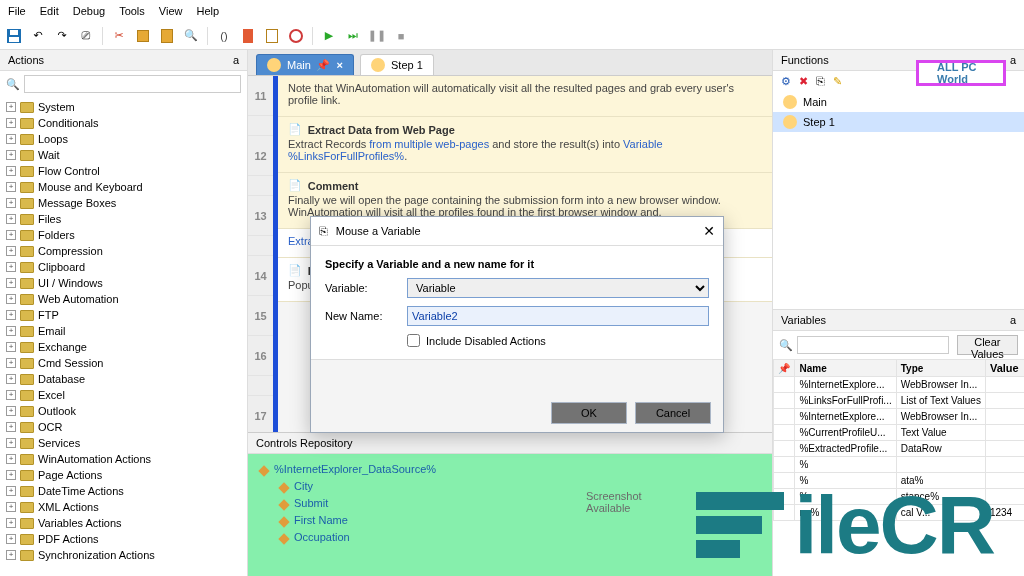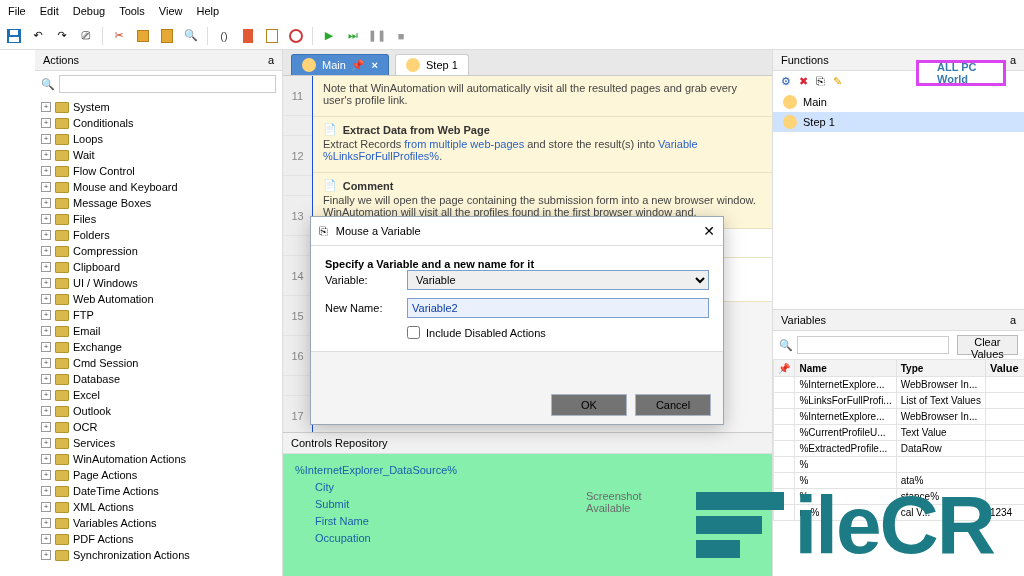--- a/index.html
+++ b/index.html
@@ -2,65 +2,65 @@
 <html><head>
 <meta charset="utf-8">
 <style>
 * { box-sizing: border-box; margin: 0; padding: 0; font-family: "Segoe UI", Tahoma, sans-serif; font-size: 11px; }
 body { width: 1024px; height: 576px; background: #fff; overflow: hidden; position: relative; }
 .menubar { height: 22px; display: flex; align-items: center; padding: 0 8px; gap: 14px; background: #fff; }
 .menubar span { cursor: default; }
 .toolbar { height: 28px; display: flex; align-items: center; padding: 0 6px; gap: 8px; border-bottom: 1px solid #ddd; background: #fff; }
 .tool-ico { width: 16px; height: 16px; display: inline-flex; align-items: center; justify-content: center; }
 .tool-sep { width: 1px; height: 18px; background: #ddd; }
-.workspace { position: absolute; top: 50px; bottom: 0; left: 0; right: 0; display: flex; padding-left: 35px; }
+.workspace { position: absolute; top: 50px; bottom: 0; left: 0; right: 0; display: flex; }
 .left-pane { width: 248px; display: flex; flex-direction: column; border-right: 1px solid #ddd; }
 .panel-header { background: #f2f2f2; border-bottom: 1px solid #ddd; padding: 4px 8px; display: flex; justify-content: space-between; align-items: center; font-size: 13px; }
 .search-row { padding: 4px 6px; display: flex; align-items: center; gap: 4px; }
 .search-row input { flex: 1; border: 1px solid #ccc; height: 18px; padding: 0 4px; }
 .tree { flex: 1; overflow: auto; padding: 2px 4px 6px 4px; }
 .tree-item { display: flex; align-items: center; gap: 4px; height: 16px; padding-left: 2px; }
 .tree-item .exp { width: 10px; height: 10px; border: 1px solid #9a9a9a; display: inline-flex; align-items: center; justify-content: center; font-size: 8px; line-height: 1; color: #555; }
 .folder { width: 14px; height: 11px; background: #d9b94c; border: 1px solid #b3932a; border-radius: 1px; display: inline-block; }
 .mid-pane { flex: 1; display: flex; flex-direction: column; background: #f5f5f5; position: relative; }
 .tabs { height: 26px; display: flex; align-items: flex-end; padding: 0 8px; gap: 6px; background: #e8e8e8; border-bottom: 1px solid #ccc; }
 .tab { background: #fff; border: 1px solid #ccc; border-bottom: none; padding: 3px 10px; display: flex; align-items: center; gap: 6px; border-radius: 3px 3px 0 0; }
 .tab.active { background: #4e8bd0; color: #fff; border-color: #3a72b5; }
 .tab .close { font-weight: bold; }
 .step-list { flex: 1; overflow: hidden; display: flex; }
-.gutter { width: 30px; background: #eee; border-right: 1px solid #1d4ed8; }
+.gutter { width: 30px; background: #eee; border-right: 5px solid #1d4ed8; font-weight: bold; }
 .gutter div { height: 40px; display: flex; align-items: center; justify-content: center; color: #888; border-bottom: 1px solid #e3e3e3; }
 .steps { flex: 1; }
 .step-block { padding: 6px 10px 10px 10px; border-bottom: 1px solid #e9e2c4; }
 .step-yellow { background: #fdf6d9; }
 .step-title { font-weight: bold; color: #333; margin-bottom: 2px; display: flex; align-items: center; gap: 6px; }
 .step-desc { color: #444; }
 .step-desc a { color: #2a61c9; text-decoration: none; }
 .step-white { background: #fff; }
 .controls-repo { height: 144px; border-top: 1px solid #ccc; background: #86efac; }
 .controls-repo .body { padding: 4px 8px; max-height: 116px; overflow: auto; }
-.controls-repo .row { display: flex; align-items: flex-start; gap: 6px; height: 17px; color: #1b5faa; flex-direction: column; }
+.controls-repo .row { display: flex; align-items: flex-end; gap: 6px; height: 17px; color: #1b5faa; }
 .bullet { width: 8px; height: 8px; background: #e09c3c; transform: rotate(45deg); display: inline-block; }
 .right-pane { width: 252px; display: flex; flex-direction: column; border-left: 1px solid #ddd; }
 .right-top { height: 260px; display: flex; flex-direction: column; border-bottom: 1px solid #ddd; }
 .right-toolbar { padding: 4px 8px; display: flex; gap: 8px; align-items: center; }
 .right-list { flex: 1; }
 .right-list .item { padding: 3px 10px; display: flex; align-items: center; gap: 6px; }
 .right-list .item.sel { background: #cfe3ff; }
 .vars { flex: 1; display: flex; flex-direction: column; }
 .vars .search-row { display: flex; }
 .vars .search-row button { border: 1px solid #bbb; background: #f0f0f0; padding: 0 6px; height: 20px; margin-left: 4px; }
 .vars table { width: 100%; border-collapse: collapse; }
 .vars th, .vars td { border: 1px solid #e3e3e3; padding: 2px 4px; text-align: left; font-size: 10px; white-space: nowrap; overflow: hidden; text-overflow: ellipsis; }
 .vars th { background: #f3f3f3; }
 .dialog { position: absolute; left: 310px; top: 216px; width: 414px; background: #fff; border: 1px solid #9aa7b8; box-shadow: 0 4px 18px rgba(0,0,0,.25); z-index: 40; }
 .dialog .titlebar { background: #fff; border-bottom: 1px solid #ddd; padding: 6px 8px; display: flex; align-items: center; gap: 8px; }
 .dialog .titlebar .x { margin-left: auto; font-size: 14px; cursor: pointer; }
 .dialog .body { padding: 12px 14px; }
-.dialog .instr { font-weight: bold; margin-bottom: 0; }
+.dialog .instr { font-weight: bold; margin-bottom: 8px; }
 .dialog .form-row { display: flex; align-items: center; gap: 8px; margin-bottom: 8px; }
 .dialog .form-row label { width: 74px; }
 .dialog .form-row select, .dialog .form-row input[type=text] { flex: 1; border: 1px solid #7a9fd1; height: 20px; padding: 0 4px; }
 .dialog .form-row input[type=text] { color: #0a3ea8; background: #eaf1fc; }
 .dialog .check-row { margin-left: 82px; display: flex; align-items: center; gap: 6px; }
 .dialog .buttons { border-top: 1px solid #ddd; padding: 8px 12px; display: flex; justify-content: flex-end; gap: 8px; background: #f4f4f4; }
 .dialog .buttons button { width: 76px; height: 22px; border: 1px solid #aab6c7; background: #737373; margin-top: 34px; }
 .logo-watermark { position: absolute; right: 30px; bottom: 18px; z-index: 60; display: flex; align-items: center; gap: 10px; pointer-events: none; }
 .logo-watermark .bars { display: flex; flex-direction: column; gap: 6px; }
 .logo-watermark .bars div { width: 88px; height: 18px; background: #1c7b84; }

